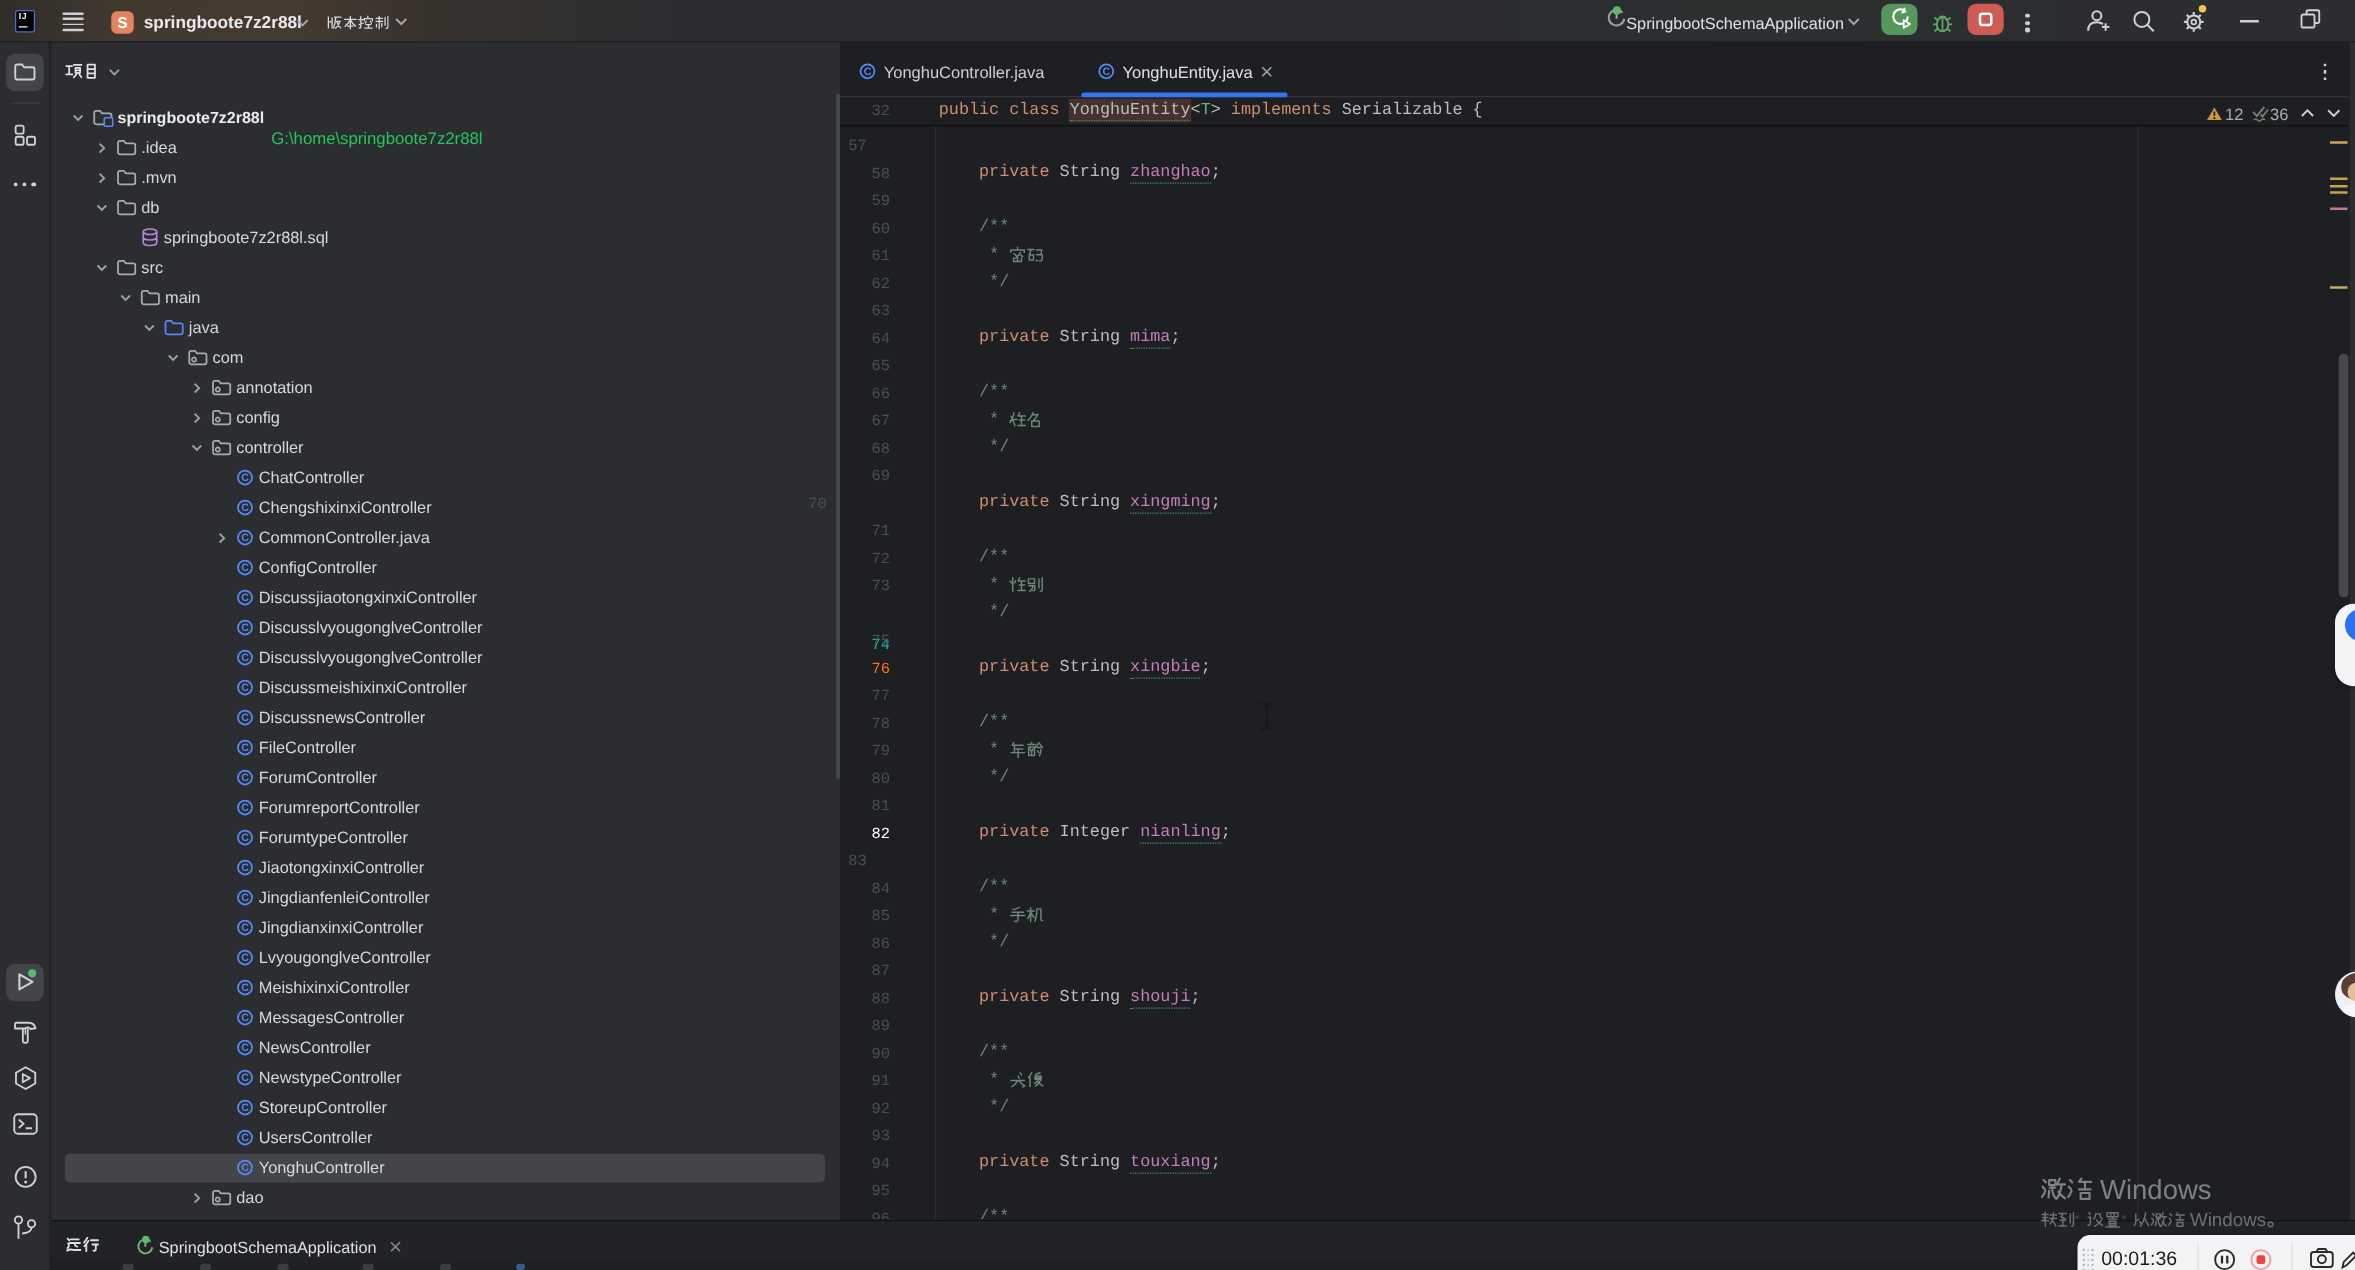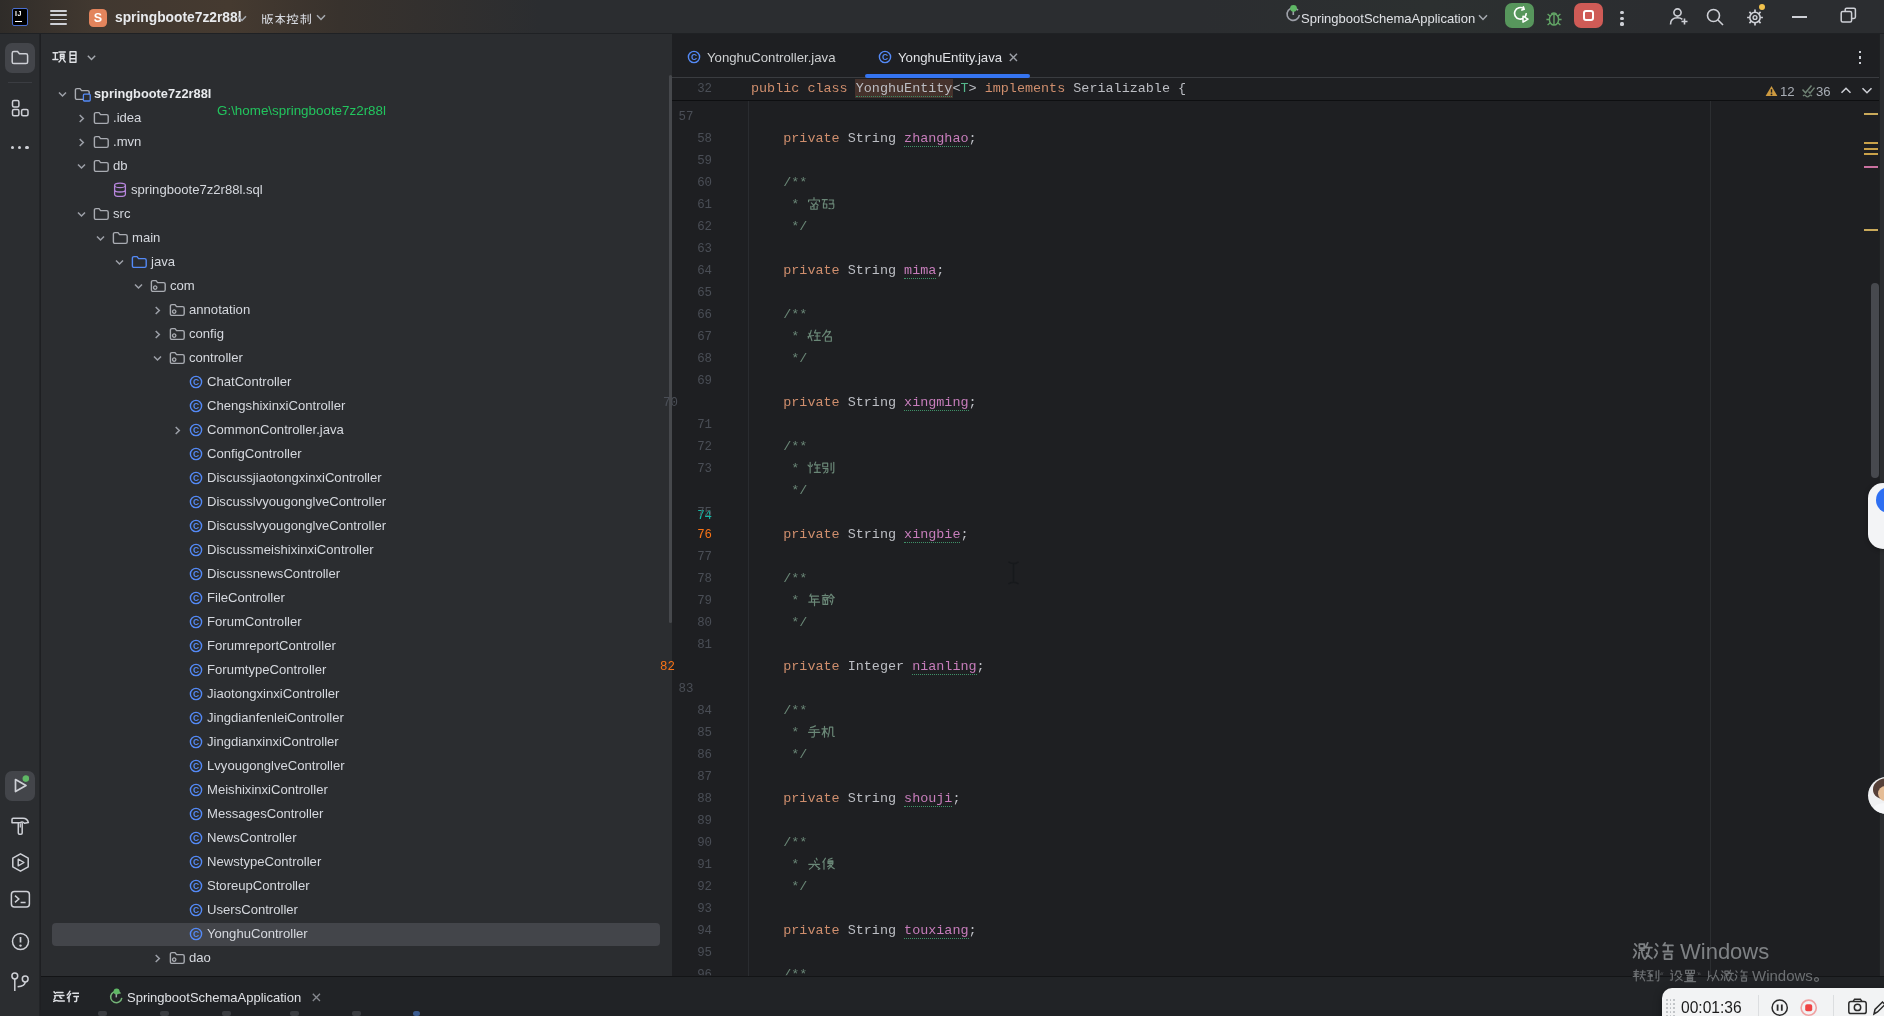--- a/index.html
+++ b/index.html
@@ -511,21 +511,21 @@
 <div style="position:absolute;left:660px;top:326.3px;width:52px;text-align:right;font:12.4px 'Liberation Mono';line-height:22px;color:#4a4e56">67</div>
 <div style="position:absolute;left:791.29px;top:326.3px;font:13.43px 'Liberation Mono';line-height:22px;color:#6a8777;white-space:pre">*</div>
 <div style="position:absolute;left:807.406px;top:329.3px;color:#6a8777"><svg class="cj" width="14" height="14" style="vertical-align:0px;stroke-width:1.35">
       <use href="#gxing3"></use>
     </svg><svg class="cj" width="14" height="14" style="vertical-align:0px;stroke-width:1.35">
       <use href="#gming"></use>
     </svg></div>
 <div style="position:absolute;left:660px;top:348.3px;width:52px;text-align:right;font:12.4px 'Liberation Mono';line-height:22px;color:#4a4e56">68</div>
 <div style="position:absolute;left:791.29px;top:348.3px;font:13.43px 'Liberation Mono';line-height:22px;color:#6a8777;white-space:pre">*/</div>
 <div style="position:absolute;left:660px;top:370.3px;width:52px;text-align:right;font:12.4px 'Liberation Mono';line-height:22px;color:#4a4e56">69</div>
-<div style="position:absolute;left:663px;top:392.3px;width:52px;text-align:left;font:12.4px 'Liberation Mono';line-height:22px;color:#4a4e56">70</div>
+<div style="position:absolute;left:628px;top:392.3px;width:52px;text-align:center;font:12.4px 'Liberation Mono';line-height:22px;color:#4a4e56">70</div>
 <div style="position:absolute;left:783.232px;top:392.3px;font:13.43px 'Liberation Mono';line-height:22px;color:#cf8e6d;white-space:pre">private</div>
 <div style="position:absolute;left:847.696px;top:392.3px;font:13.43px 'Liberation Mono';line-height:22px;color:#bcbec4;white-space:pre">String</div>
 <div style="position:absolute;left:904.102px;top:392.3px;font:13.43px 'Liberation Mono';line-height:22px;color:#c77dbb;white-space:pre;border-bottom:1.5px dotted #3f9268;height:19px">xingming</div>
 <div style="position:absolute;left:968.566px;top:392.3px;font:13.43px 'Liberation Mono';line-height:22px;color:#bcbec4;white-space:pre">;</div>
 <div style="position:absolute;left:660px;top:414.3px;width:52px;text-align:right;font:12.4px 'Liberation Mono';line-height:22px;color:#4a4e56">71</div>
 <div style="position:absolute;left:660px;top:436.3px;width:52px;text-align:right;font:12.4px 'Liberation Mono';line-height:22px;color:#4a4e56">72</div>
 <div style="position:absolute;left:783.232px;top:436.3px;font:13.43px 'Liberation Mono';line-height:22px;color:#6a8777;white-space:pre">/**</div>
 <div style="position:absolute;left:660px;top:458.3px;width:52px;text-align:right;font:12.4px 'Liberation Mono';line-height:22px;color:#4a4e56">73</div>
 <div style="position:absolute;left:791.29px;top:458.3px;font:13.43px 'Liberation Mono';line-height:22px;color:#6a8777;white-space:pre">*</div>
 <div style="position:absolute;left:807.406px;top:461.3px;color:#6a8777"><svg class="cj" width="14" height="14" style="vertical-align:0px;stroke-width:1.35">
@@ -547,21 +547,21 @@
 <div style="position:absolute;left:660px;top:590.3px;width:52px;text-align:right;font:12.4px 'Liberation Mono';line-height:22px;color:#4a4e56">79</div>
 <div style="position:absolute;left:791.29px;top:590.3px;font:13.43px 'Liberation Mono';line-height:22px;color:#6a8777;white-space:pre">*</div>
 <div style="position:absolute;left:807.406px;top:593.3px;color:#6a8777"><svg class="cj" width="14" height="14" style="vertical-align:0px;stroke-width:1.35">
       <use href="#gnian"></use>
     </svg><svg class="cj" width="14" height="14" style="vertical-align:0px;stroke-width:1.35">
       <use href="#gling"></use>
     </svg></div>
 <div style="position:absolute;left:660px;top:612.3px;width:52px;text-align:right;font:12.4px 'Liberation Mono';line-height:22px;color:#4a4e56">80</div>
 <div style="position:absolute;left:791.29px;top:612.3px;font:13.43px 'Liberation Mono';line-height:22px;color:#6a8777;white-space:pre">*/</div>
 <div style="position:absolute;left:660px;top:634.3px;width:52px;text-align:right;font:12.4px 'Liberation Mono';line-height:22px;color:#4a4e56">81</div>
-<div style="position:absolute;left:660px;top:656.3px;width:52px;text-align:left;font:12.4px 'Liberation Mono';line-height:22px;color:#f97316">82</div>
+<div style="position:absolute;left:660px;top:656.3px;width:52px;text-align:right;font:12.4px 'Liberation Mono';line-height:22px;color:#ffffff">82</div>
 <div style="position:absolute;left:783.232px;top:656.3px;font:13.43px 'Liberation Mono';line-height:22px;color:#cf8e6d;white-space:pre">private</div>
 <div style="position:absolute;left:847.696px;top:656.3px;font:13.43px 'Liberation Mono';line-height:22px;color:#bcbec4;white-space:pre">Integer</div>
 <div style="position:absolute;left:912.16px;top:656.3px;font:13.43px 'Liberation Mono';line-height:22px;color:#c77dbb;white-space:pre;border-bottom:1.5px dotted #3f9268;height:19px">nianling</div>
 <div style="position:absolute;left:976.624px;top:656.3px;font:13.43px 'Liberation Mono';line-height:22px;color:#bcbec4;white-space:pre">;</div>
 <div style="position:absolute;left:660px;top:678.3px;width:52px;text-align:center;font:12.4px 'Liberation Mono';line-height:22px;color:#4a4e56">83</div>
 <div style="position:absolute;left:660px;top:700.3px;width:52px;text-align:right;font:12.4px 'Liberation Mono';line-height:22px;color:#4a4e56">84</div>
 <div style="position:absolute;left:783.232px;top:700.3px;font:13.43px 'Liberation Mono';line-height:22px;color:#6a8777;white-space:pre">/**</div>
 <div style="position:absolute;left:660px;top:722.3px;width:52px;text-align:right;font:12.4px 'Liberation Mono';line-height:22px;color:#4a4e56">85</div>
 <div style="position:absolute;left:791.29px;top:722.3px;font:13.43px 'Liberation Mono';line-height:22px;color:#6a8777;white-space:pre">*</div>
 <div style="position:absolute;left:807.406px;top:725.3px;color:#6a8777"><svg class="cj" width="14" height="14" style="vertical-align:0px;stroke-width:1.35">

